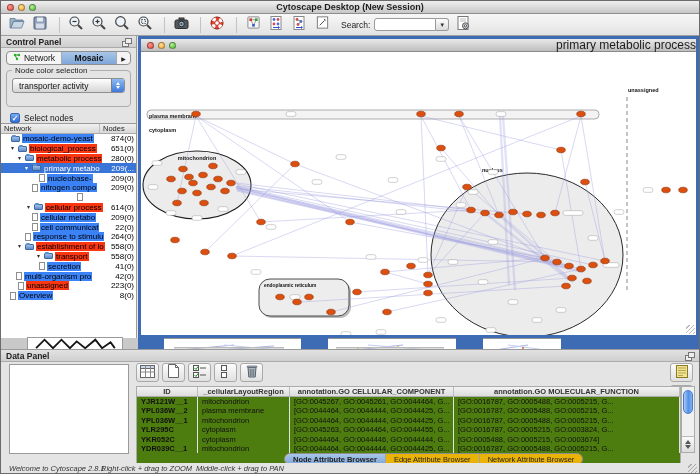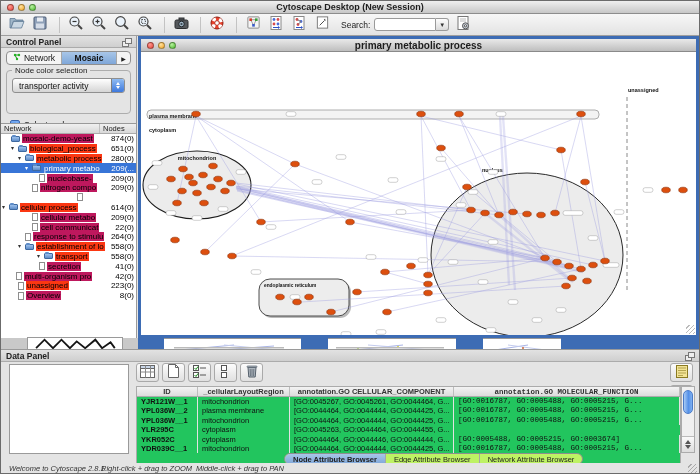--- a/index.html
+++ b/index.html
@@ -31,21 +31,21 @@
   .panel-head{height:12px;display:flex;align-items:center;padding:0 5px;
     background:linear-gradient(#E2E2E2,#CFCFCF);border-bottom:1px solid #ABABAB;}
   .panel-head .ph-title{font-size:8.5px;font-weight:bold;color:#222;flex:1;}
   .float-ic{width:9px;height:8px;position:relative;}
   .float-ic:before,.float-ic:after{content:"";position:absolute;border:1px solid #777;background:#EEE;width:5px;height:4px;}
   .float-ic:before{left:0;top:3px;} .float-ic:after{left:3px;top:0;}
   .seg{display:flex;margin:3px 5px 0 5px;height:14px;border:1px solid #8F8F8F;border-radius:4px;overflow:hidden;background:#F4F4F4;}
   .seg-item{flex:1;display:flex;align-items:center;justify-content:center;font-size:8.5px;color:#111;gap:3px;border-right:1px solid #A8A8A8;}
   .seg-item.active{background:linear-gradient(#A8C6E8,#7FA7D9);font-weight:bold;}
   .seg-arrow{width:13px;display:flex;align-items:center;justify-content:center;font-size:6px;color:#222;}
-  .fieldset{margin:5px 5px 0 5px;border:1px solid #ADADAD;border-radius:4px;padding:7px 5px 20px 5px;position:relative;}
+  .fieldset{margin:5px 5px 0 5px;border:1px solid #ADADAD;border-radius:4px;padding:7px 5px 13px 5px;position:relative;}
   .fieldset .legend{position:absolute;top:-5px;left:5px;background:#E4E4E4;padding:0 3px;font-size:8px;color:#222;}
   .popup{height:15px;border:1px solid #8F8F8F;border-radius:3px;background:linear-gradient(#FFFFFF,#D5D5D5);
     display:flex;align-items:center;position:relative;}
   .popup .pop-val{flex:1;font-size:8.5px;color:#111;padding-left:6px;white-space:nowrap;overflow:hidden;}
   .popup .pop-step{width:13px;height:100%;border-left:1px solid #7E7E7E;border-radius:0 2px 2px 0;
     background:linear-gradient(#8FBBF2,#3E79DD);display:flex;flex-direction:column;align-items:center;justify-content:center;gap:1px;}
   .pop-step i{display:block;width:0;height:0;border-left:2.5px solid transparent;border-right:2.5px solid transparent;}
   .pop-step i.up{border-bottom:3px solid #FFF;} .pop-step i.dn{border-top:3px solid #FFF;}
   .chk-row{display:flex;align-items:center;gap:4px;margin:6px 0 0 9px;}
   .chk{width:10px;height:10px;border-radius:2px;border:1px solid #3A66B0;
@@ -57,63 +57,63 @@
   .th-net{flex:1;border-right:1px solid #C0C0C0;} .th-nodes{width:36px;text-align:left;}
   .tree-row{display:flex;align-items:center;height:9.8px;font-size:8px;white-space:nowrap;overflow:hidden;}
   .tree-row.sel{background:#3875D7;color:#FFF;}
   .tri{width:7px;font-size:6px;color:#333;flex:0 0 auto;line-height:9px;}
   .tree-row.sel .tri{color:#FFF;}
   .ic-folder{flex:0 0 auto;width:9px;height:6px;background:linear-gradient(#9CC0EC,#5E8CC8);border:1px solid #3E69A0;
     border-radius:1px;margin-right:2px;position:relative;}
   .ic-folder:before{content:"";position:absolute;left:0;top:-2px;width:4px;height:2px;background:#5E8CC8;border-radius:1px 1px 0 0;}
   .ic-file{flex:0 0 auto;width:6px;height:8px;background:#FFF;border:1px solid #8E8E8E;margin-right:2px;}
   .chip{padding:0 1px;line-height:9px;overflow:hidden;text-overflow:clip;white-space:nowrap;max-width:76px;}
-  .chip.g{background:#be185d;color:#000;} .chip.r{background:#FB3712;color:#000;} .chip.plain{color:#FFF;}
+  .chip.g{background:#3b82f6;color:#000;} .chip.r{background:#FB3712;color:#000;} .chip.plain{color:#FFF;}
   .tree-sp{flex:1;} .tree-nodes{flex:0 0 auto;padding-right:2px;font-size:8px;}
   
   .frame{position:absolute;left:137px;top:35px;width:561px;height:302px;border:3px solid #3D6CB4;background:#FFF;}
   .frame-title{height:13px;background:linear-gradient(#E9E9E9,#BEBEBE);border-bottom:1px solid #8A8A8A;position:relative;}
-  .frame-title .title{position:absolute;left:0;right:0;text-align:center;font-size:10px;font-weight:bold;color:#1d1d1d;line-height:13px;}
+  .frame-title .title{position:absolute;left:0;right:0;text-align:right;font-size:12px;font-weight:normal;color:#1d1d1d;line-height:13px;}
   .canvas{position:absolute;left:0;top:13px;right:0;bottom:0;background:#FFF;overflow:hidden;}
   .grip{position:absolute;right:1px;bottom:1px;width:9px;height:9px;
     background:repeating-linear-gradient(135deg,transparent 0 2px,#BBB 2px 3px);}
   .deskgap{position:absolute;left:698px;top:35px;width:2px;height:302px;background:#A5A5A5;}
   
   .strip{position:absolute;left:0;top:337px;width:100%;height:11px;background:#C9C9C9;}
   .strip .frag{position:absolute;top:0;height:11px;}
   .f-blue{background:#3D6CB4;}
   .f-thumb{background:#FFF;border-top:1px solid #999;}
   .zig{position:absolute;left:26px;top:-1px;width:96px;height:13px;background:#FFF;border:1px solid #9A9A9A;}
   
   .dpanel{position:absolute;left:0;top:348px;width:100%;height:114px;background:#E4E4E4;border-top:1px solid #9A9A9A;}
   .dp-leftbox{position:absolute;left:8px;top:14px;width:120px;height:90px;background:#FFF;border:1px solid #9A9A9A;}
   .dp-toolbar{position:absolute;left:135px;top:13px;height:20px;display:flex;gap:3px;}
   .dbtn{width:23px;height:19px;border:1px solid #A9A9A9;border-radius:3px;background:linear-gradient(#FCFCFC,#E0E0E0);
     display:flex;align-items:center;justify-content:center;}
   .dp-toolbar-right{position:absolute;right:6px;top:13px;height:20px;display:flex;gap:3px;flex-direction:column;}
   .fx{font-size:8px;font-style:italic;font-weight:bold;color:#222;}
-  .dtable{position:absolute;left:135px;top:36px;width:545px;height:79px;background:#22c55e;border:1px solid #ABABAB;overflow:hidden;}
+  .dtable{position:absolute;left:135px;top:36px;width:545px;height:79px;background:#4d7c0f;border:1px solid #ABABAB;overflow:hidden;}
   .dt-head{display:flex;height:10px;background:linear-gradient(#F3F3F3,#DCDCDC);border-bottom:1px solid #ABABAB;}
   .dt-head div{font-size:7.5px;font-weight:bold;color:#333;text-align:center;line-height:10px;border-right:1px solid #BDBDBD;
     white-space:nowrap;overflow:hidden;}
   .dt-row{display:flex;height:9.4px;}
   .dt-row div{font-size:7.5px;color:#111;line-height:9.4px;padding-left:4px;border-right:1px solid #E2E2E2;
     white-space:nowrap;overflow:hidden;}
   .dt-row div:first-child{font-weight:bold;}
-  .c0{width:61px;} .c1{width:92px;} .c2{width:164px;} .c3{width:226px;font-family:Liberation Mono, monospace;}
+  .c0{width:61px;} .c1{width:92px;} .c2{width:164px;} .c3{width:226px;}
   .vscroll{position:absolute;left:680px;top:36px;width:14px;height:67px;background:#F0F0F0;border:1px solid #ABABAB;}
   .vthumb{position:absolute;left:1px;top:3px;width:10px;height:24px;border-radius:5px;
     background:linear-gradient(90deg,#A9CBF4,#5490E8 55%,#7FB0F0);border:1px solid #4A7BC8;}
   .varrows{position:absolute;left:0;bottom:0;width:100%;height:16px;border-top:1px solid #BBB;
     display:flex;flex-direction:column;align-items:center;justify-content:center;gap:1px;background:linear-gradient(#FAFAFA,#DDD);}
   .varrows i{display:block;width:0;height:0;border-left:3px solid transparent;border-right:3px solid transparent;}
   .varrows i.up{border-bottom:4px solid #555;} .varrows i.dn{border-top:4px solid #555;}
   
   .attr-tabs{position:absolute;left:283px;top:103px;height:12px;display:flex;border:1px solid #8E8E8E;border-radius:7px;
-    overflow:hidden;background:#bef264;justify-content:space-between;}
+    overflow:hidden;background:#eab308;justify-content:space-between;}
   .attr-tab{font-size:7.5px;color:#222;line-height:11px;padding:0 8px;border-right:1px solid #A5A5A5;}
   .attr-tab.active{background:linear-gradient(#A8C6E8,#7FA7D9);font-weight:bold;}
   .attr-tab:last-child{border-right:none;}
   
   .statusbar{position:absolute;left:0;top:462px;width:100%;height:12px;background:#E4E4E4;font-style:italic;}
   .statusbar span{position:absolute;top:1px;font-size:7.5px;color:#333;}
   .sgrip{position:absolute;right:2px;bottom:2px;width:9px;height:9px;
     background:repeating-linear-gradient(135deg,transparent 0 2px,#AAA 2px 3px);}
 </style>
 </head>
@@ -333,21 +333,21 @@
             <span class="tree-sp"></span>
             <span class="tree-nodes">209(0)</span>
           </div>
           <div class="tree-row" style="padding-left: 24px; flex-direction: column;">
             <span class="tri"></span>
             <span class="ic-file"></span>
             <span class="chip g">macromolecule</span>
             <span class="tree-sp"></span>
             <span class="tree-nodes">311(0)</span>
           </div>
-          <div class="tree-row" style="padding-left: 1px;">
+          <div class="tree-row" style="padding-left: 26px;">
             <span class="tri">▾</span>
             <span class="ic-folder"></span>
             <span class="chip r">cellular process</span>
             <span class="tree-sp"></span>
             <span class="tree-nodes">614(0)</span>
           </div>
           <div class="tree-row" style="padding-left: 24px;">
             <span class="tri"></span>
             <span class="ic-file"></span>
             <span class="chip g">cellular metabo</span>
@@ -396,21 +396,21 @@
             <span class="tree-sp"></span>
             <span class="tree-nodes">42(0)</span>
           </div>
           <div class="tree-row" style="padding-left: 10px;">
             <span class="tri"></span>
             <span class="ic-file"></span>
             <span class="chip r">unassigned</span>
             <span class="tree-sp"></span>
             <span class="tree-nodes">223(0)</span>
           </div>
-          <div class="tree-row" style="padding-left: 10px;">
+          <div class="tree-row" style="padding-left: 2px;">
             <span class="tri"></span>
             <span class="ic-file"></span>
             <span class="chip g">Overview</span>
             <span class="tree-sp"></span>
             <span class="tree-nodes">8(0)</span>
           </div>
         </div>
     </div>
   </div>
 
@@ -717,20 +717,21 @@
           <div class="dt-row">
             <div class="c0">YPL036W__1</div>
             <div class="c1">mitochondrion</div>
             <div class="c2">[GO:0044464, GO:0044444, GO:0044425, G...</div>
             <div class="c3">[GO:0016787, GO:0005488, GO:0005215, G...</div>
           </div>
           <div class="dt-row">
             <div class="c0">YLR295C</div>
             <div class="c1">cytoplasm</div>
             <div class="c2">[GO:0045263, GO:0044464, GO:0044455, G...</div>
+            <div class="c3">[GO:0016787, GO:0005215, GO:0003824, G...</div>
           </div>
           <div class="dt-row">
             <div class="c0">YKR052C</div>
             <div class="c1">cytoplasm</div>
             <div class="c2">[GO:0044464, GO:0044446, GO:0044444, G...</div>
             <div class="c3">[GO:0005488, GO:0005215, GO:0003674]</div>
           </div>
           <div class="dt-row">
             <div class="c0">YDR039C__1</div>
             <div class="c1">mitochondrion</div>

